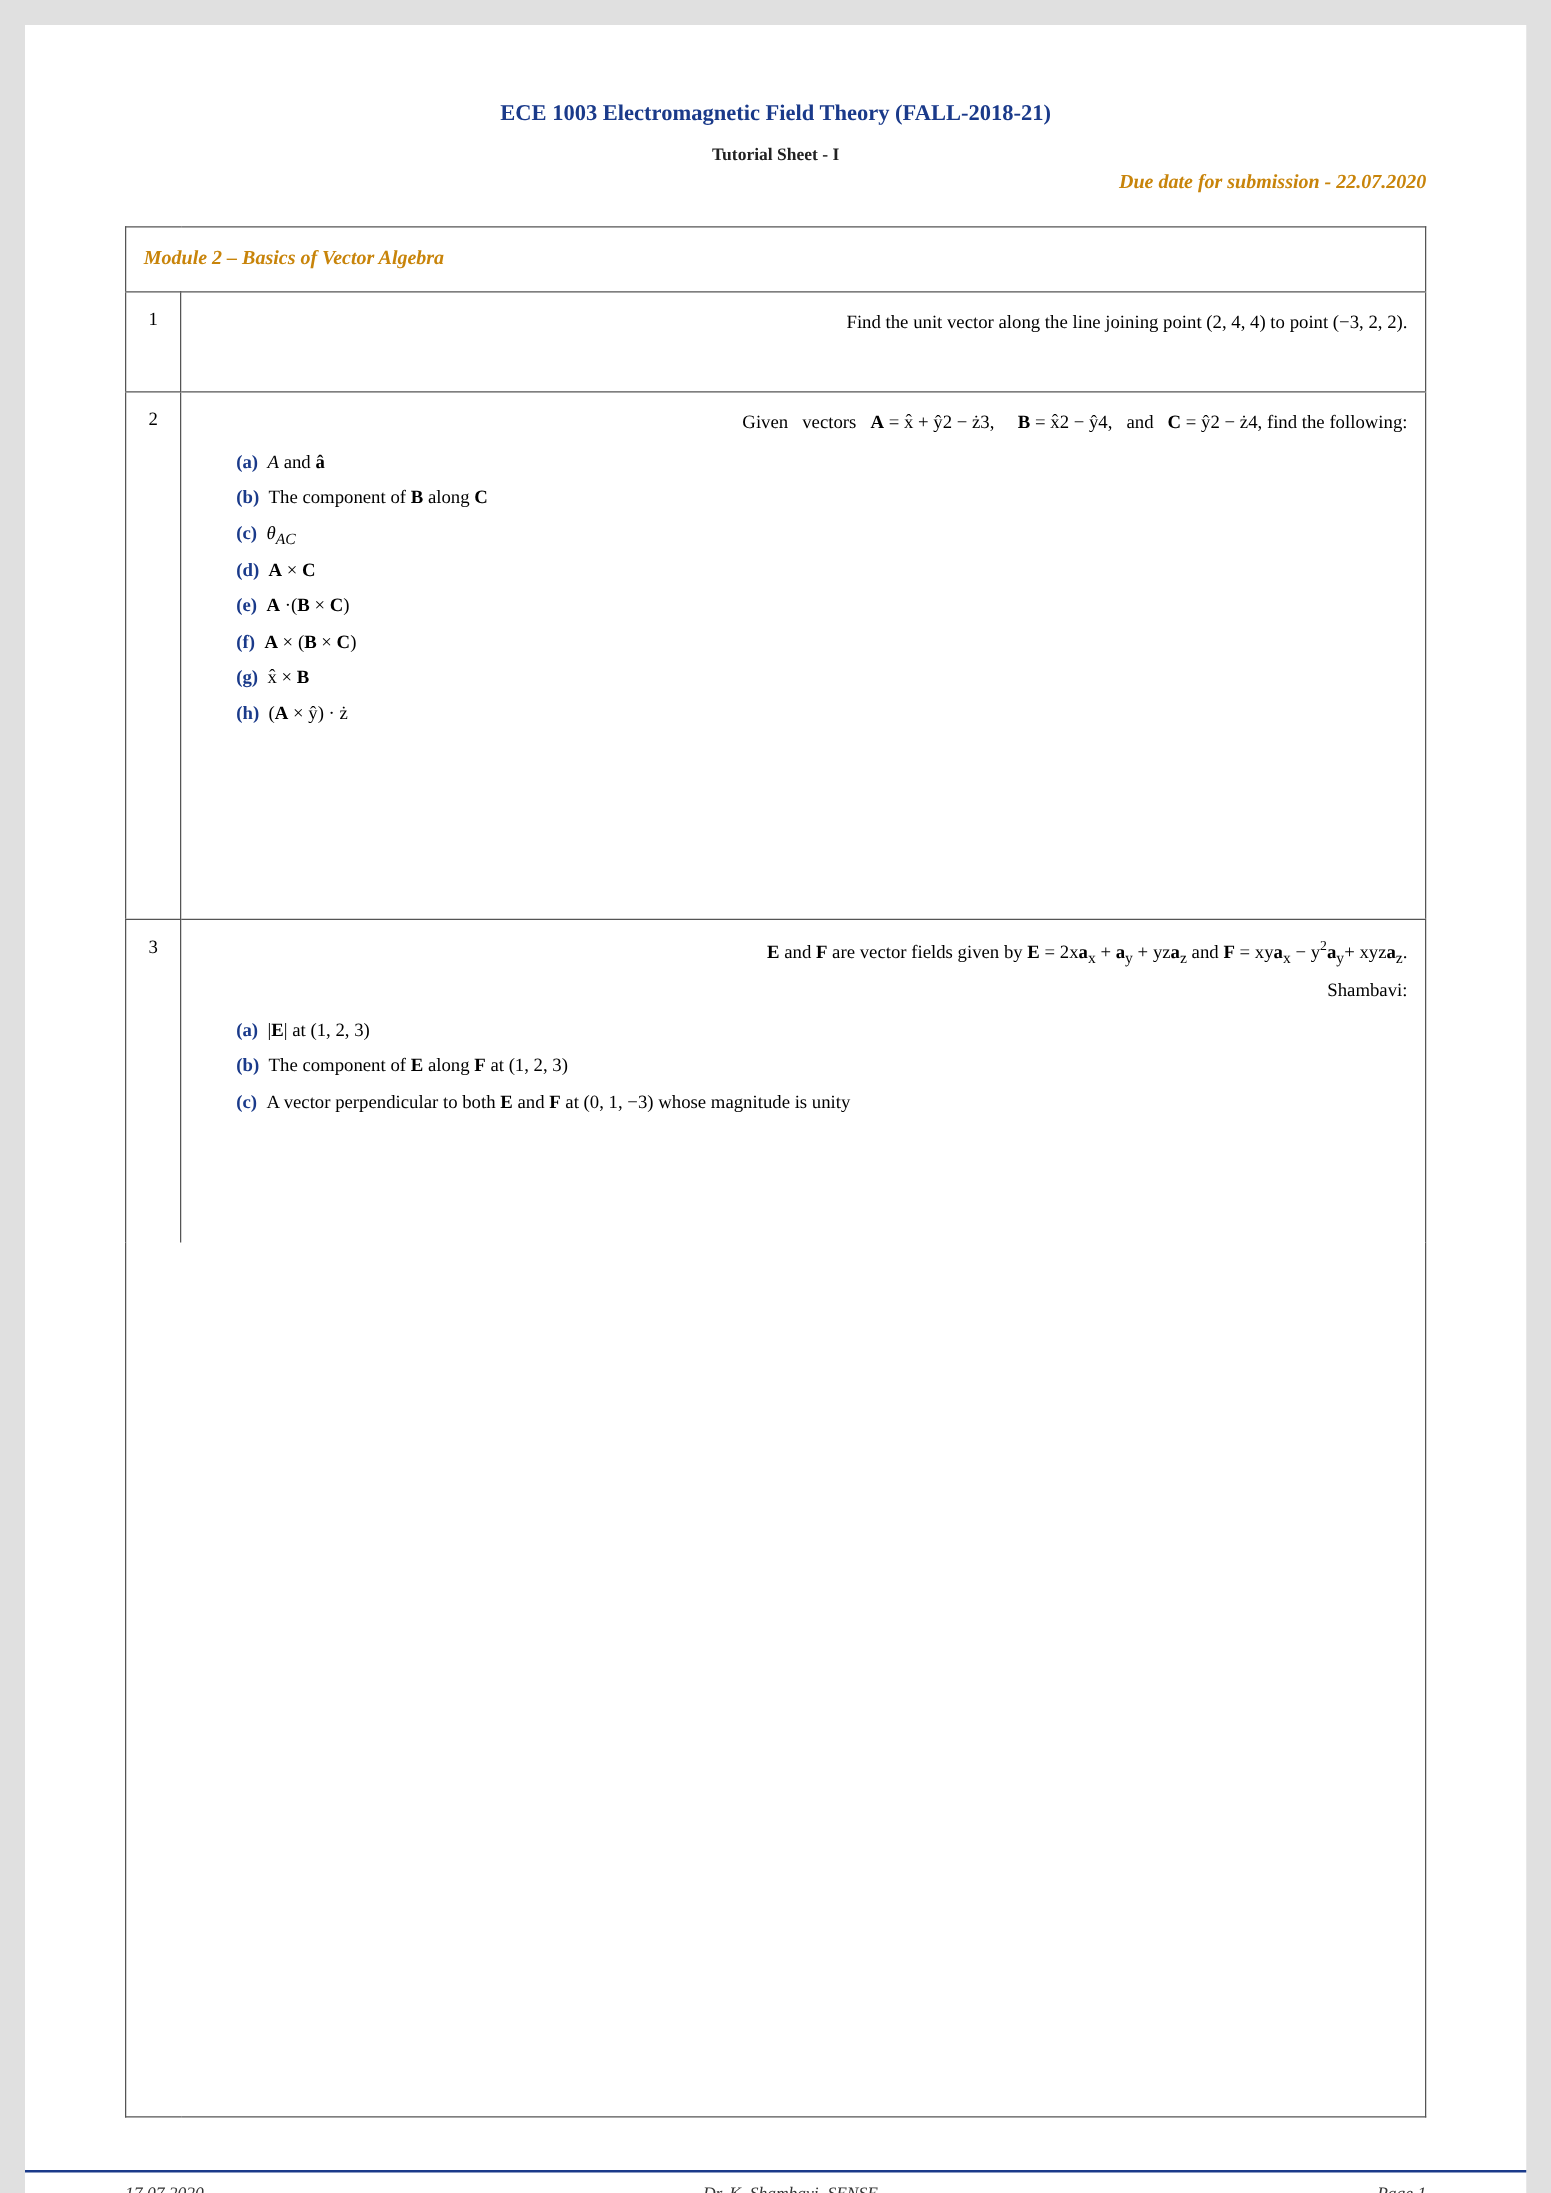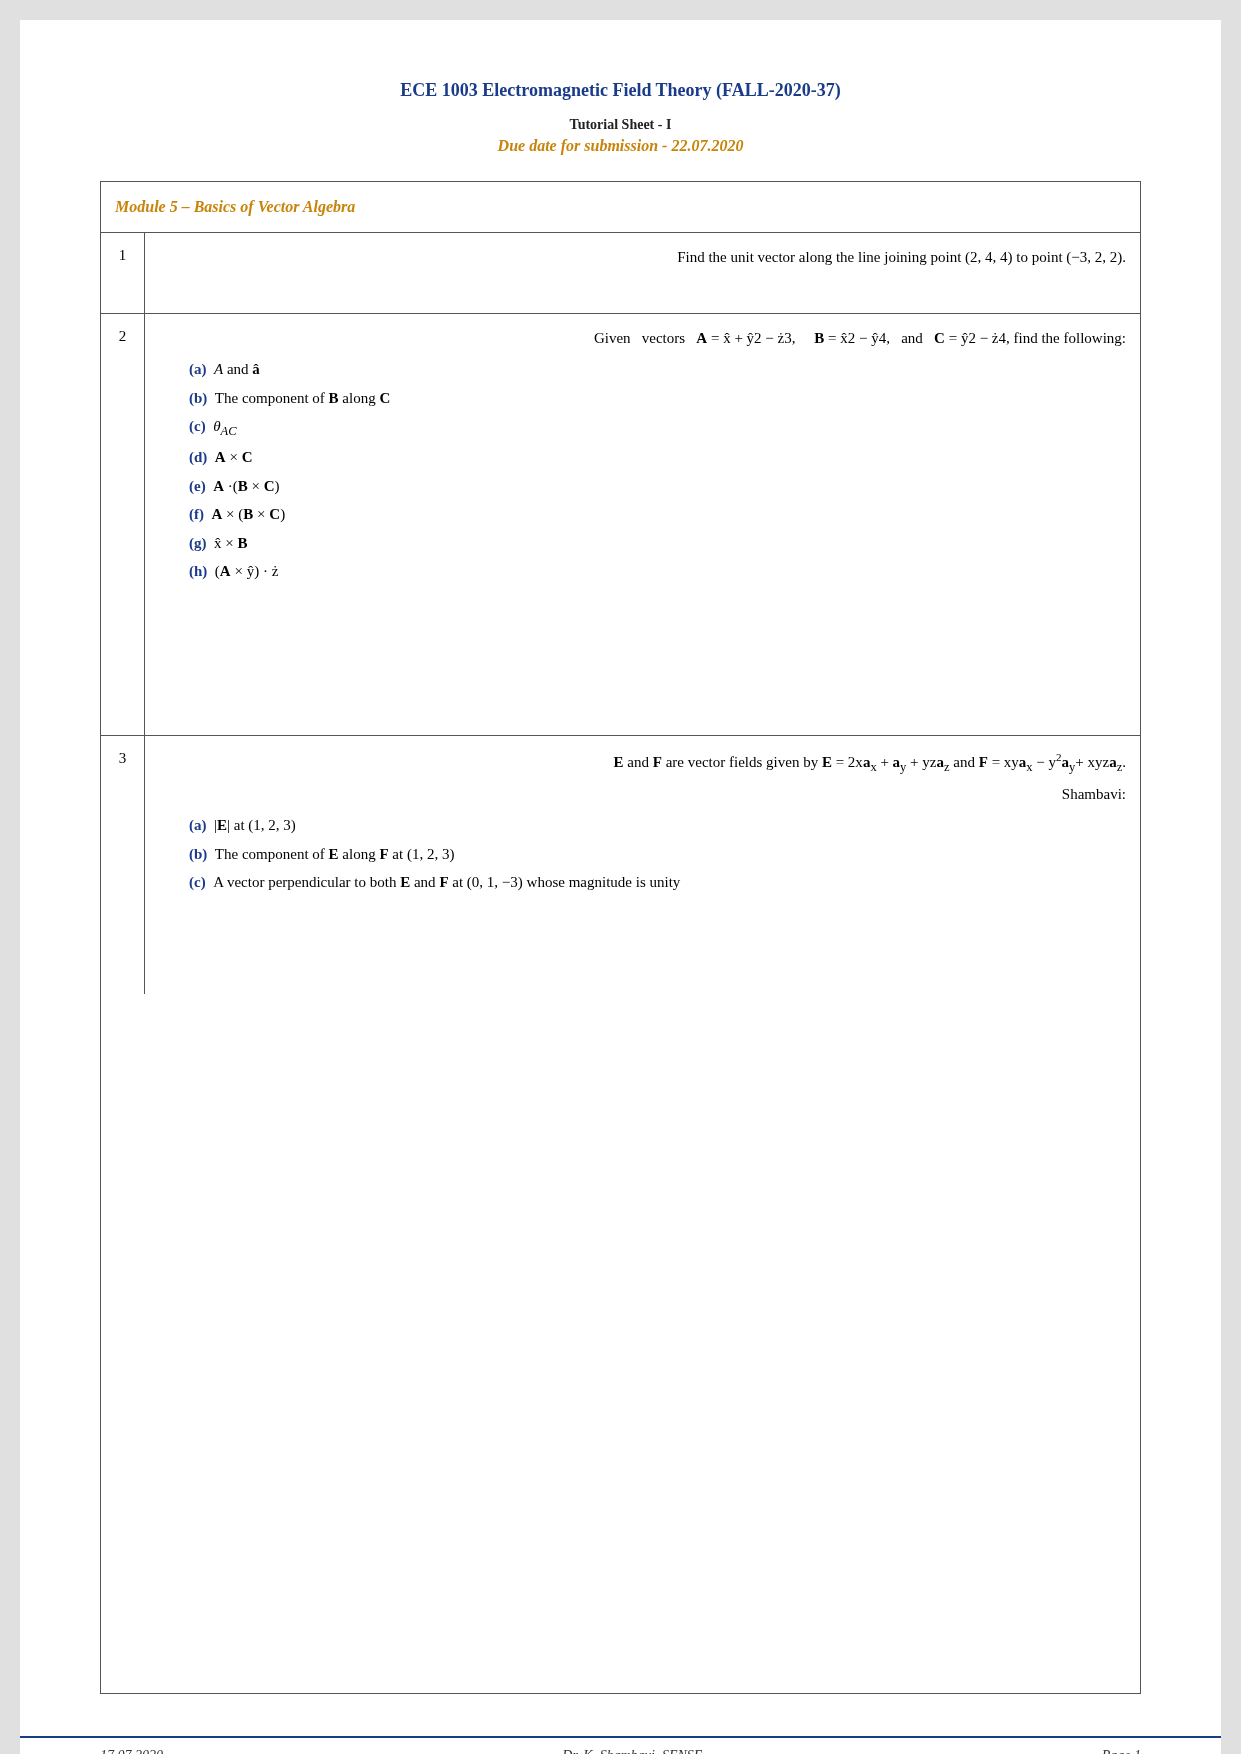--- a/index.html
+++ b/index.html
@@ -42,20 +42,21 @@
       font-weight: bold;
       color: #222;
       margin-bottom: 4px;
     }
 
     .due-date {
       font-size: 16px;
       font-weight: bold;
       font-style: italic;
       color: #c8840a;
+      text-align: right;
       margin-bottom: 18px;
     }
 
     .module-table {
       width: 100%;
       border-collapse: collapse;
       border: 1.5px solid #555;
       margin-bottom: 0;
       flex: 1;
     }
@@ -135,30 +136,30 @@
       font-style: italic;
       color: #333;
     }
   </style>
 </head>
 <body>
 
 <div class="page">
 
   <div class="page-header">
-    <div class="course-title">ECE 1003  Electromagnetic Field Theory (FALL-2020-37)</div>
+    <div class="course-title">ECE 1003  Electromagnetic Field Theory (FALL-2018-21)</div>
     <div class="tutorial-title">Tutorial Sheet - I</div>
     <div class="due-date">Due date for submission - 22.07.2020</div>
   </div>
 
   <table class="module-table">
 
     <tbody>
         <tr class="module-header-row">
-      <td colspan="2">Module 5 – Basics of Vector Algebra</td>
+      <td colspan="2">Module 2 – Basics of Vector Algebra</td>
     </tr>
 
     <tr class="question-row">
       <td>1</td>
       <td>
         <div class="question-content">
           <p>Find the unit vector along the line joining point (2, 4, 4) to point (−3, 2, 2).</p>
         </div>
       </td>
     </tr>

